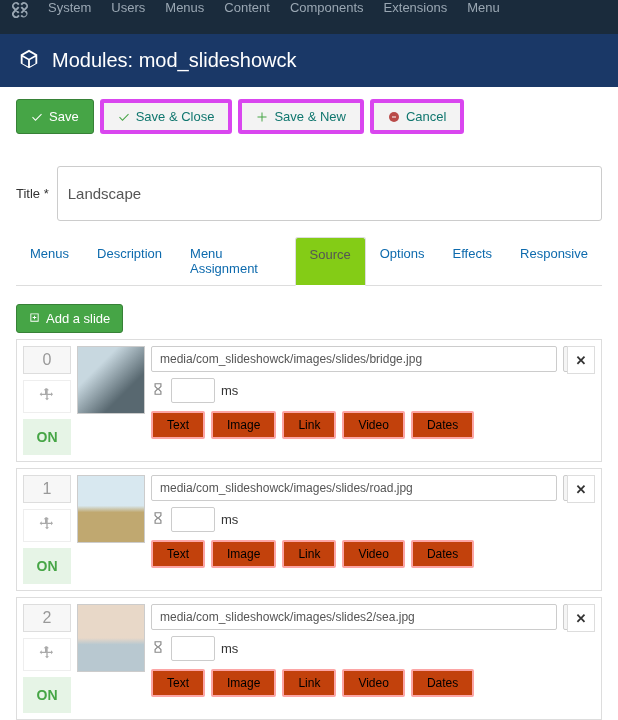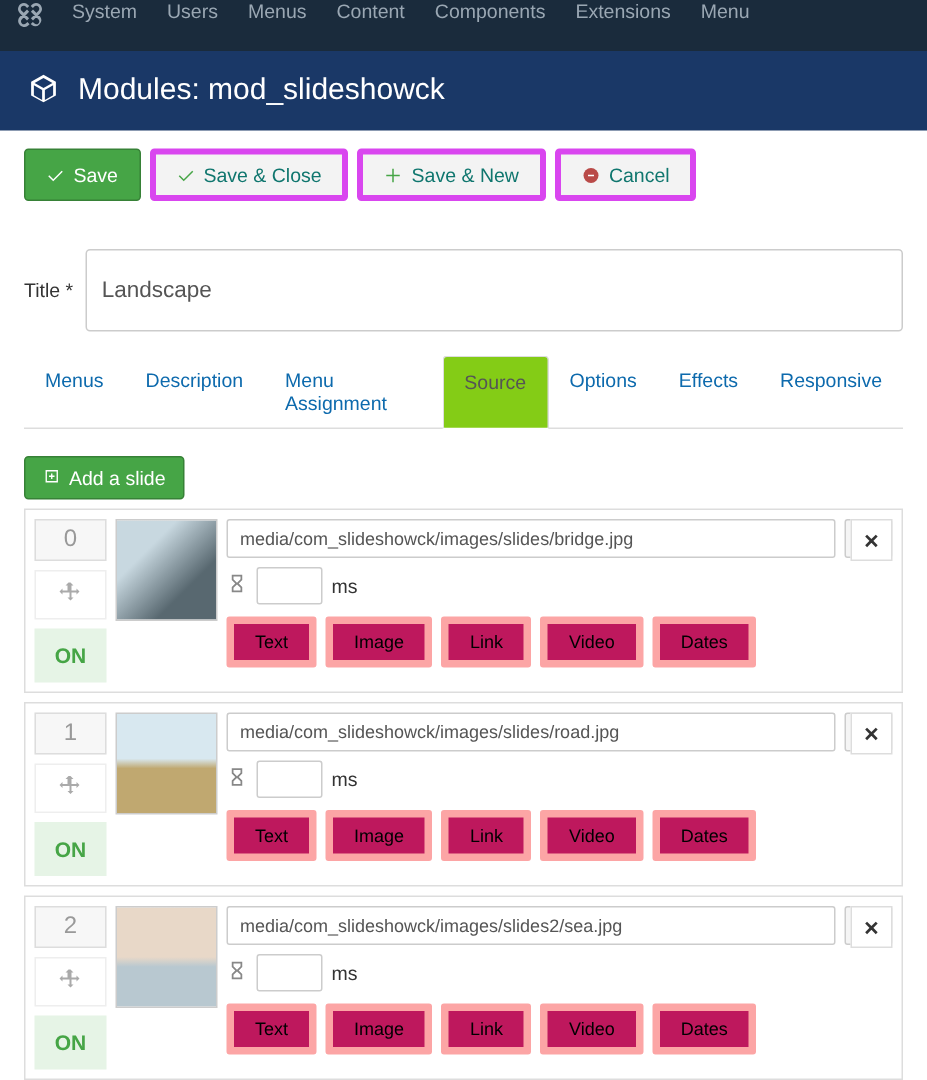--- a/index.html
+++ b/index.html
@@ -49,21 +49,21 @@
   .thumb-road { background: linear-gradient(#d8e8f0 45%, #c0a870 55%); }
   .thumb-sea { background: linear-gradient(#e8d8c8 50%, #b8c8d0 60%); }
   .slide-body { flex: 1; padding: 6px 6px 6px 0; }
   .path-row { display: flex; gap: 6px; margin-bottom: 6px; }
   .path-row input { flex: 1; padding: 5px 8px; border: 1px solid #ccc; border-radius: 2px; font-size: 12px; color: #555; }
   .edit-btn { width: 32px; border: 1px solid #ccc; border-radius: 2px; background: #f5f5f5; display: flex; align-items: center; justify-content: center; cursor: pointer; }
   .time-row { display: flex; align-items: center; gap: 6px; margin-bottom: 8px; }
   .time-row .hourglass { color: #888; }
   .time-row input { width: 44px; padding: 4px; border: 1px solid #ccc; border-radius: 2px; }
   .btn-row { display: flex; gap: 6px; }
-  .btn-row button { padding: 5px 14px; border: 5px solid #fca5a5; background: #be185d; border-radius: 2px; font-size: 12px; cursor: pointer; }
+  .btn-row button { padding: 5px 14px; border: 2px solid #fca5a5; background: #c2410c; border-radius: 2px; font-size: 12px; cursor: pointer; }
   .close-btn { position: absolute; top: 6px; right: 6px; width: 28px; height: 28px; border: 1px solid #ddd; background: #fff; display: flex; align-items: center; justify-content: center; cursor: pointer; font-weight: bold; color: #333; }
 </style>
 </head>
 <body>
 
 <div class="topnav">
   <span class="joomla-logo">
     <svg width="16" height="16" viewBox="0 0 16 16">
         <path fill="#9aa7b3" d="M4 0a4 4 0 00-2.8 6.8L6 11.6l1.4-1.4L2.6 5.4A2 2 0 115.4 2.6l.7.7L7.5 2l-.7-.7A4 4 0 004 0zm8 0a4 4 0 00-2.8 1.2L8.5 2l1.4 1.4.7-.7a2 2 0 112.8 2.8L8.6 10.2 10 11.6l4.8-4.8A4 4 0 0012 0zM6 4.4L1.2 9.2A4 4 0 007 14.8l.7-.7-1.4-1.4-.7.7a2 2 0 11-2.8-2.8L7.4 5.8 6 4.4zm4 0L8.6 5.8l4.8 4.8a2 2 0 11-2.8 2.8l-.7-.7L8.5 14l.7.7A4 4 0 0014.8 9.2L10 4.4z"></path>
       </svg>

